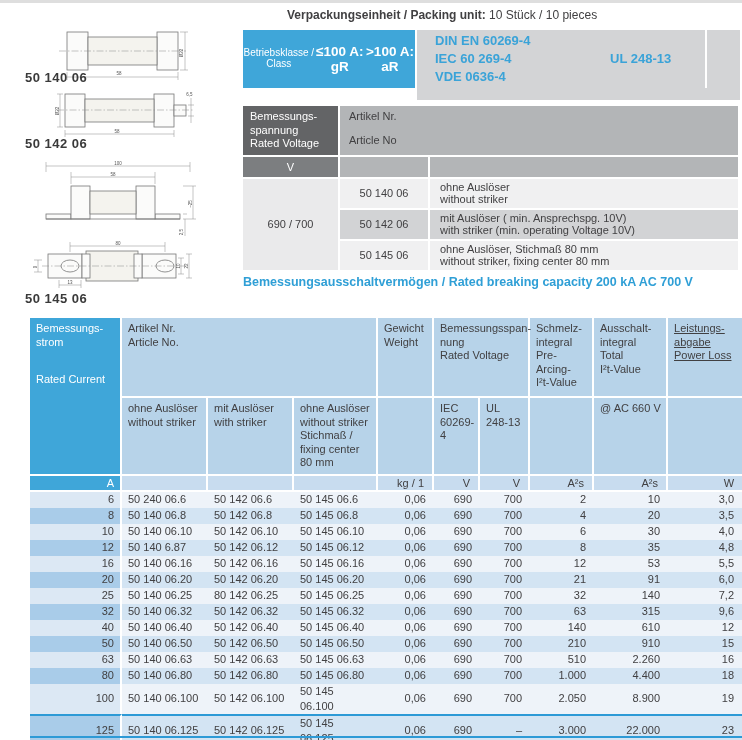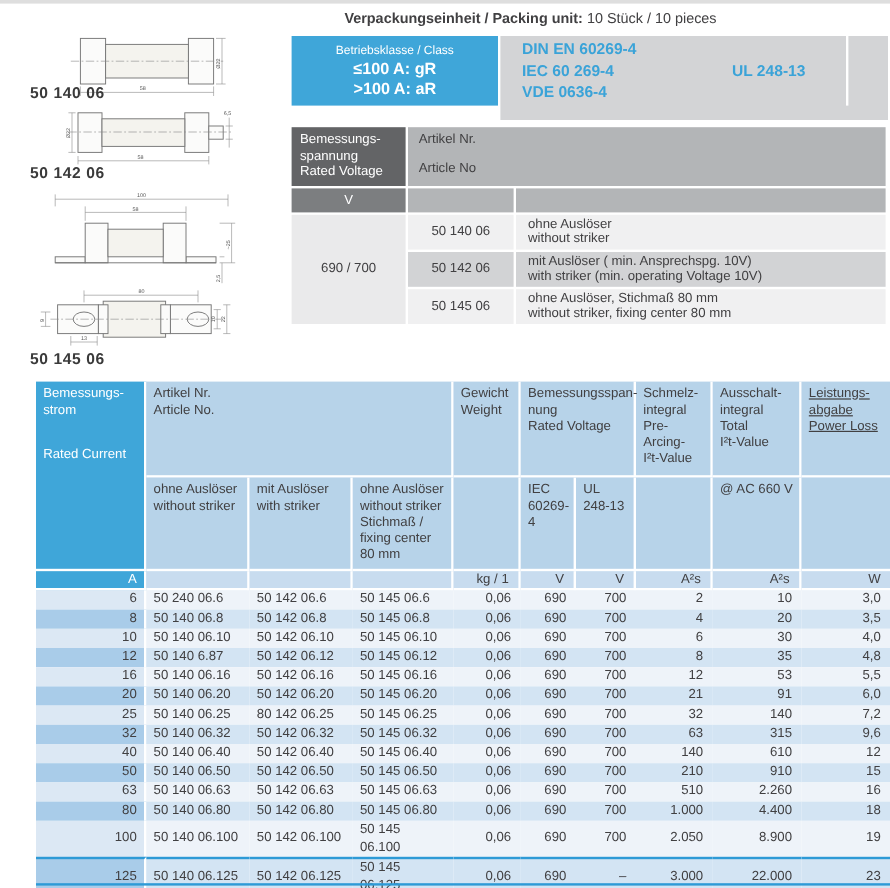--- a/index.html
+++ b/index.html
@@ -10,21 +10,21 @@
   }
   .topline { position: absolute; left: 0; top: 0; width: 742px; height: 3px; background: #dedede; }
 
   
   .packing { position: absolute; left: 243px; top: 8px; font-size: 12px; color: #414042; margin-left: 44px; }
   .packing b { font-weight: bold; }
 
   
   .classbox {
     position: absolute; left: 243px; top: 30px; width: 172px; height: 58px;
-    background: #3fa6d9; color: #fff; display: flex; flex-direction: column;
+    background: #3fa6d9; color: #fff; display: flex; flex-direction: row;
     align-items: center; justify-content: center; text-align: center;
   }
   .classbox .t { font-size: 10px; margin-bottom: 2px; }
   .classbox .l { font-size: 13.5px; font-weight: bold; line-height: 15.5px; }
   .stdbox {
     position: absolute; left: 417px; top: 30px; width: 323px; height: 70px;
     background: #d3d4d6; color: #3aa3d8; font-weight: bold; font-size: 13px;
   }
   .std-col { position: absolute; left: 18px; top: 2px; line-height: 18px; }
   .std-ul  { position: absolute; left: 193px; top: 21px; }
@@ -261,20 +261,21 @@
     <tr class="rl" style="height:26px">
       <td class="art">50 145 06</td>
       <td class="desc">
         <div>ohne Auslöser, Stichmaß 80 mm</div>
         <div>without striker, fixing center 80 mm</div>
       </td>
     </tr>
   </tbody>
     </table>
 
+  <div class="capacity">Bemessungsausschaltvermögen / Rated breaking capacity 200 kA AC 700 V</div>
 
   <table class="mt">
     <colgroup>
       <col style="width:92px">
         <col style="width:86px">
         <col style="width:86px">
         <col style="width:84px">
       <col style="width:56px">
         <col style="width:46px">
         <col style="width:50px">

